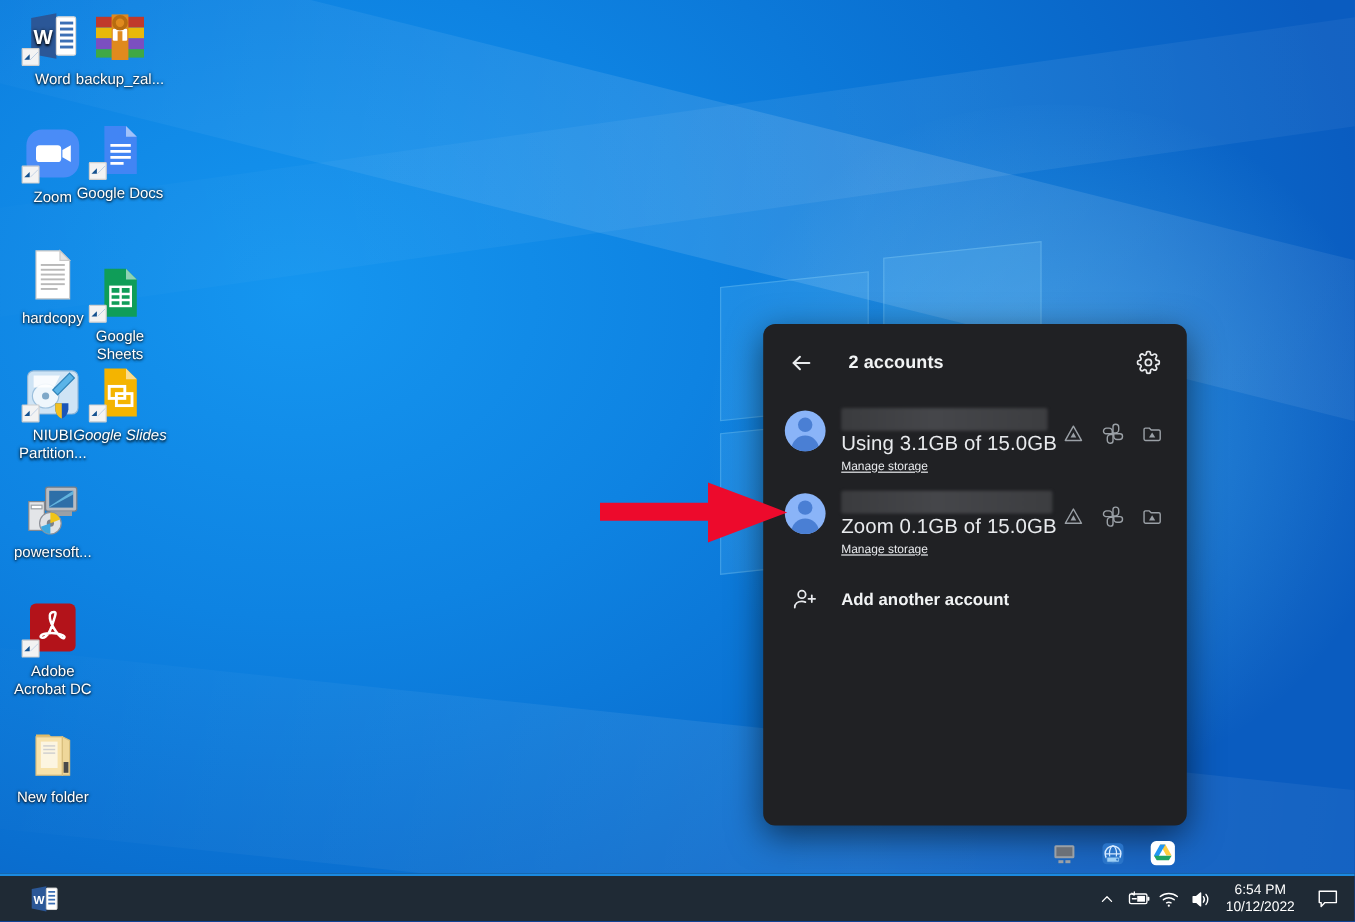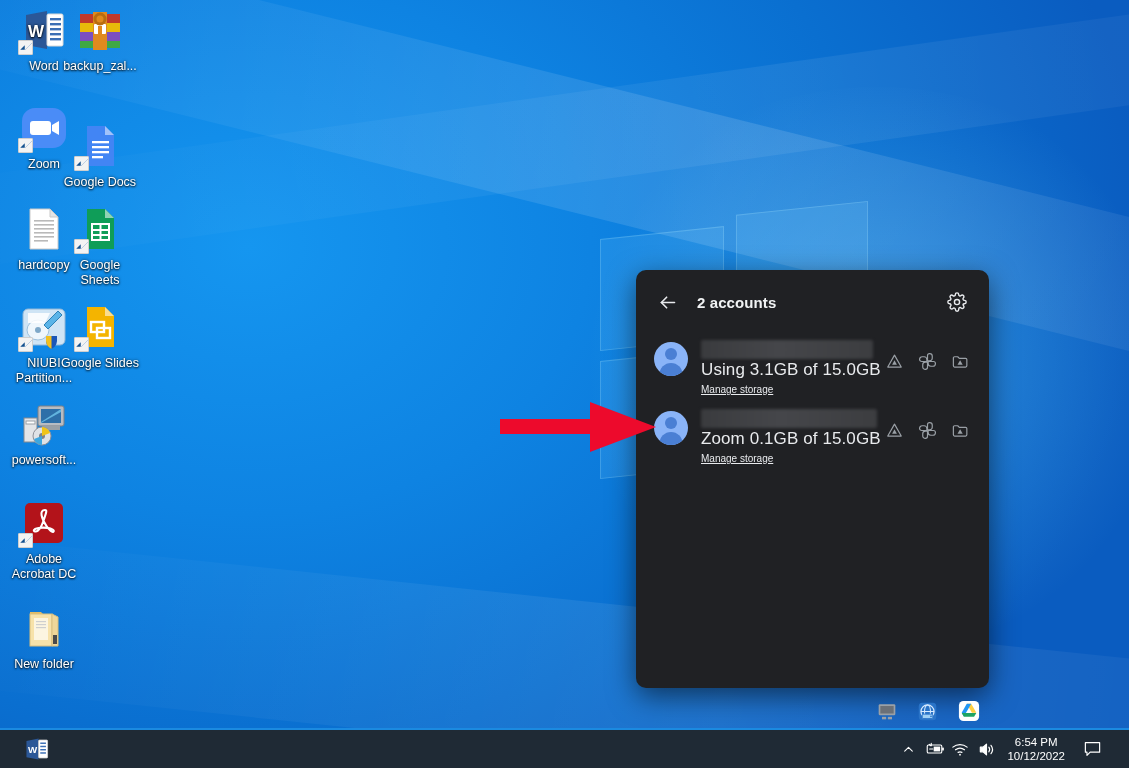--- a/index.html
+++ b/index.html
@@ -63,21 +63,21 @@
   
   #panel {
     position:absolute; left:636px; top:270px; width:353px; height:418px;
     background:#202124; border-radius:10px;
     box-shadow:0 8px 28px rgba(0,0,0,.55);
     color:#e8eaed; overflow:hidden;
   }
   #panel-header { display:flex; align-items:center; height:64px; padding:0 16px 0 14px; }
   #back-arrow { width:34px;height:34px; display:flex;align-items:center;justify-content:center;
                 border-radius:50%; cursor:pointer; }
-  #panel-title { font-size:15px; font-weight:700; margin-left:13px; letter-spacing:.1px; color:#f1f3f4; }
+  #panel-title { font-size:15px; font-weight:700; margin-left:23px; letter-spacing:.1px; color:#f1f3f4; }
   #gear { margin-left:auto; width:32px;height:32px;display:flex;align-items:center;justify-content:center;
           border-radius:50%; cursor:pointer; }
 
   .acct-row { display:flex; align-items:flex-start; padding:4px 16px 4px 18px; min-height:62px; }
   .avatar { width:34px;height:34px;border-radius:50%;flex:0 0 34px;
             background:#8ab4f8; position:relative; overflow:hidden; margin-top:4px; }
   .avatar:before { content:""; position:absolute; left:50%; top:6px; width:12px;height:12px;
                    border-radius:50%; background:#4a7fd4; transform:translateX(-50%); }
   .avatar:after { content:""; position:absolute; left:50%; top:21px; width:23px;height:17px;
                   border-radius:12px 12px 0 0; background:#4a7fd4; transform:translateX(-50%); }
@@ -104,21 +104,21 @@
   #tray-strip .ti { width:26px;height:26px;display:flex;align-items:center;justify-content:center;cursor:pointer; }
 
   
   #taskbar {
     position:absolute; left:0; bottom:0; width:1129px; height:40px;
     background:#1f2a35; border-top:2px solid #1b8ae0;
     display:flex; align-items:center;
   }
   #tb-apps { display:flex; align-items:center; padding-left:20px; }
   #tb-apps .tbapp { width:34px;height:34px;display:flex;align-items:center;justify-content:center;cursor:pointer; }
-  #systray { margin-left:auto; display:flex; align-items:center; height:40px; padding-right:20px; color:#fff; }
+  #systray { margin-left:auto; display:flex; align-items:center; height:40px; padding-right:6px; color:#fff; }
   #systray .sti { width:26px;height:38px;display:flex;align-items:center;justify-content:center;cursor:pointer; }
   #clock { text-align:center; font-size:11.5px; line-height:14px; color:#fff; padding:0 10px 0 8px; cursor:pointer; }
   #notif { width:34px;height:38px;display:flex;align-items:center;justify-content:center;cursor:pointer; }
 </style>
 </head>
 <body>
 
 <div id="desktop">
   <div class="glow"></div>
   <div class="ray ray1"></div>
@@ -180,21 +180,21 @@
     </svg>
     <span class="shortcut">
       <svg viewBox="0 0 11 11">
           <path d="M2 9 L9 2 L9 9 Z" fill="#14518f"></path>
         </svg>
     </span>
   </div>
   <span class="lbl">Zoom</span>
 </div>
 
-<div class="dicon" style="left:54px; top:122px;">
+<div class="dicon" style="left:54px; top:101px;">
   <div class="glyph">
     <svg viewBox="0 0 48 48" width="48" height="48">
       <path d="M11 4 h18 l9 9 v31 h-27 z" fill="#4285f4"></path>
       <path d="M29 4 l9 9 h-9 z" fill="#a1c2fa"></path>
       <g fill="#fff">
           <rect x="16" y="19" width="17" height="2.3"></rect>
           <rect x="16" y="24" width="17" height="2.3"></rect>
           <rect x="16" y="29" width="17" height="2.3"></rect>
           <rect x="16" y="34" width="11" height="2.3"></rect>
         </g>
@@ -219,21 +219,21 @@
           <rect x="14" y="23" width="20" height="1.6"></rect>
           <rect x="14" y="27" width="20" height="1.6"></rect>
           <rect x="14" y="31" width="20" height="1.6"></rect>
           <rect x="14" y="35" width="14" height="1.6"></rect>
         </g>
     </svg>
   </div>
   <span class="lbl">hardcopy</span>
 </div>
 
-<div class="dicon" style="left:54px; top:205px;">
+<div class="dicon" style="left:54px; top:220px;">
   <div class="glyph">
     <svg viewBox="0 0 48 48" width="48" height="48">
       <path d="M11 4 h18 l9 9 v31 h-27 z" fill="#0f9d58"></path>
       <path d="M29 4 l9 9 h-9 z" fill="#8fd3b4"></path>
       <g fill="none" stroke="#fff" stroke-width="2">
           <rect x="16" y="19" width="17" height="16"></rect>
           <line x1="16" y1="25" x2="33" y2="25"></line>
           <line x1="16" y1="30" x2="33" y2="30"></line>
           <line x1="24.5" y1="19" x2="24.5" y2="35"></line>
         </g>
@@ -262,21 +262,21 @@
     <span class="shortcut">
       <svg viewBox="0 0 11 11">
           <path d="M2 9 L9 2 L9 9 Z" fill="#14518f"></path>
         </svg>
     </span>
   </div>
   <span class="lbl">NIUBI
 Partition...</span>
 </div>
 
-<div class="dicon" style="left:54px; top:303px;">
+<div class="dicon" style="left:54px; top:303px;font-style:italic;">
   <div class="glyph">
     <svg viewBox="0 0 48 48" width="48" height="48">
       <path d="M11 4 h18 l9 9 v31 h-27 z" fill="#f4b400"></path>
       <path d="M29 4 l9 9 h-9 z" fill="#fadc8d"></path>
       <g fill="none" stroke="#fff" stroke-width="2.4">
           <rect x="15" y="19" width="13" height="10"></rect>
           <rect x="21" y="25" width="13" height="10"></rect>
         </g>
     </svg>
     <span class="shortcut">
@@ -413,20 +413,31 @@
       </div>
       <div class="act-btn">
         <svg width="19" height="19" viewBox="0 0 24 24" fill="none" stroke="#9aa0a6" stroke-width="1.5" stroke-linejoin="round">
           <path d="M3 7.5a1.5 1.5 0 0 1 1.5-1.5h4l2 2h8A1.5 1.5 0 0 1 20 9.5v8A1.5 1.5 0 0 1 18.5 19h-14A1.5 1.5 0 0 1 3 17.5z"></path>
           <path d="M11.5 10.5 L14.8 16 H8.2 Z" fill="#9aa0a6" stroke="none"></path>
         </svg>
       </div>
     </div>
   </div>
 
+  <div id="add-account">
+    <span class="ic">
+      <svg width="22" height="22" viewBox="0 0 24 24" fill="none" stroke="#e8eaed" stroke-width="1.6" stroke-linecap="round" stroke-linejoin="round">
+        <circle cx="9" cy="8" r="3.4"></circle>
+        <path d="M2.5 20c0-3.6 2.9-5.6 6.5-5.6 1.2 0 2.3.2 3.2.6"></path>
+        <line x1="18" y1="9" x2="18" y2="15"></line>
+          <line x1="15" y1="12" x2="21" y2="12"></line>
+      </svg>
+    </span>
+    <span class="lbl">Add another account</span>
+  </div>
 </div>
 
 <div id="red-arrow">
   <svg width="160" height="62" viewBox="0 0 160 62">
     <path d="M2 23 H92 V6 L158 31 L92 56 V38 H2 Z" fill="#ED0A2C"></path>
   </svg>
 </div>
 
 <div id="tray-strip">
   <div class="ti">

